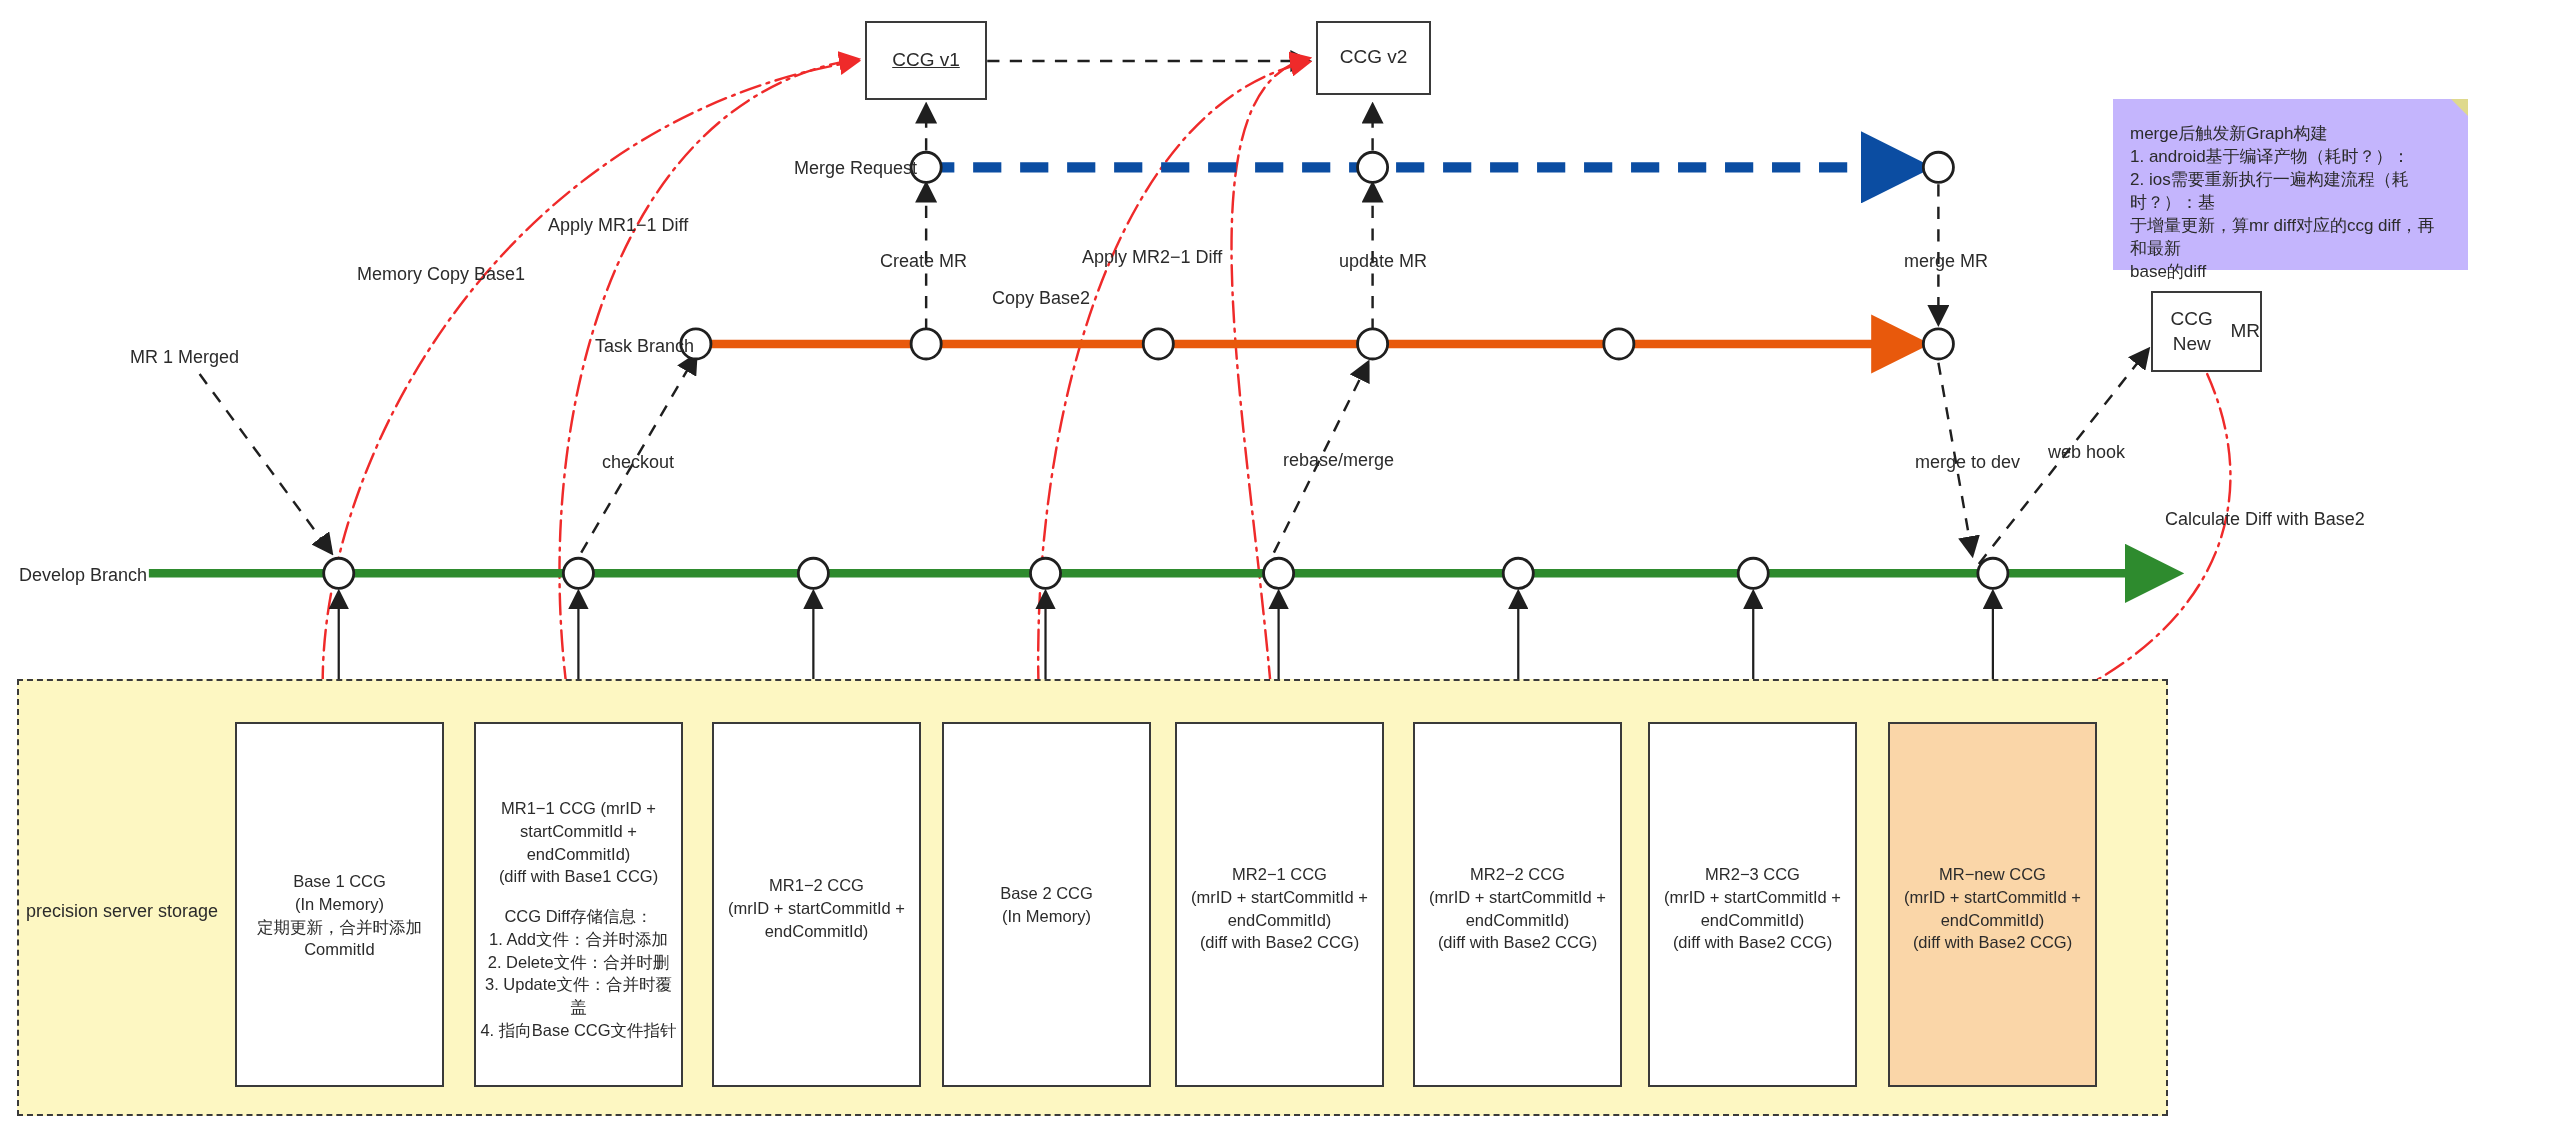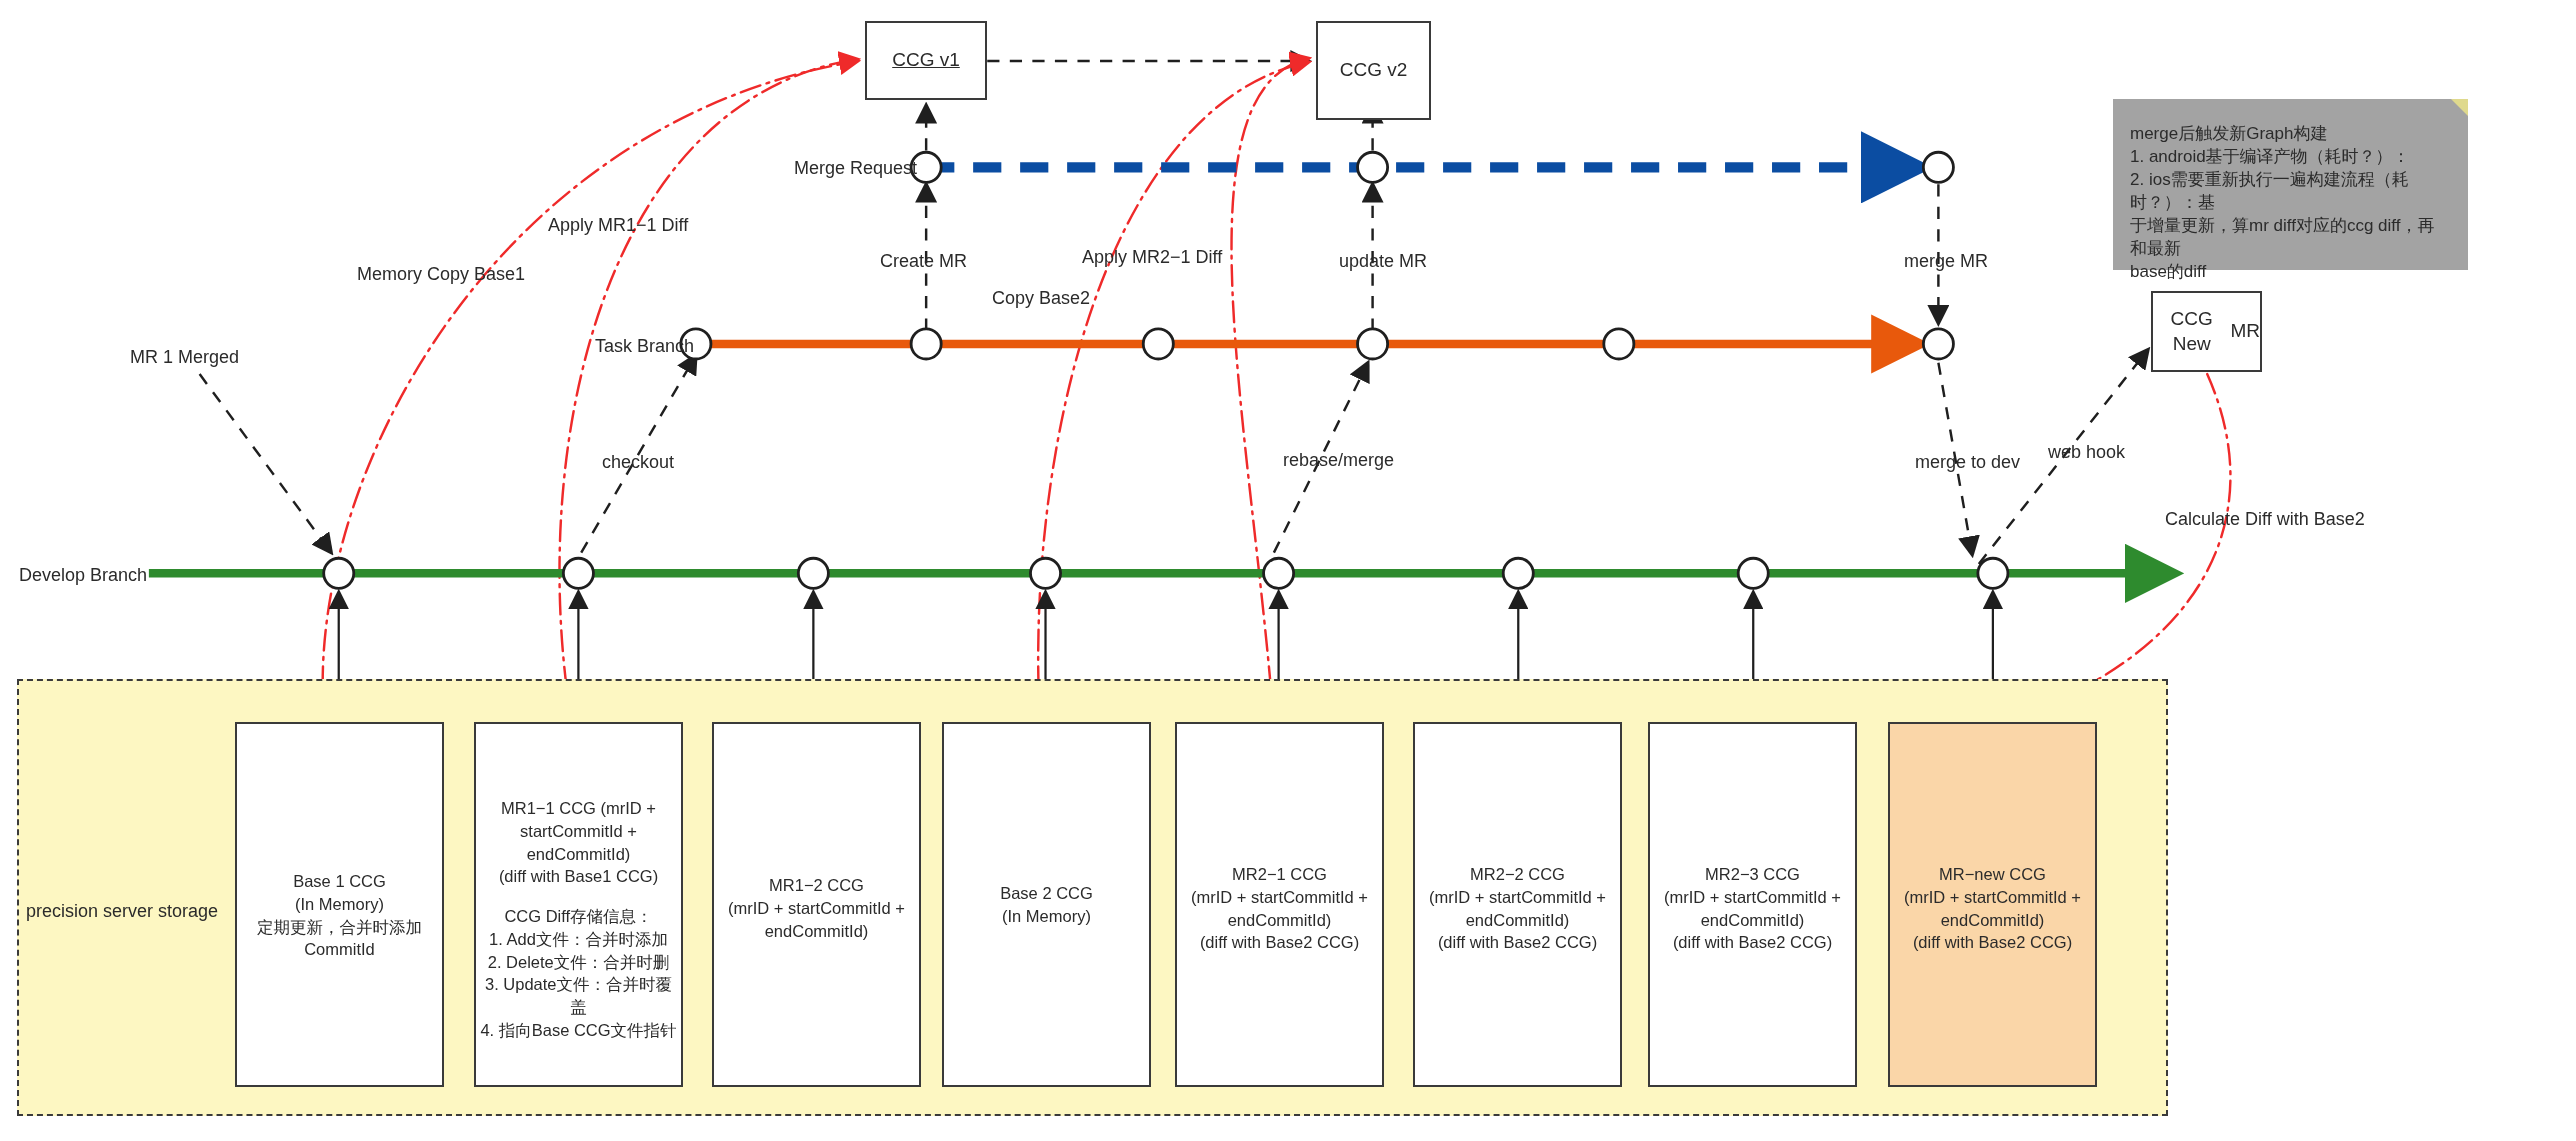--- a/index.html
+++ b/index.html
@@ -1,20 +1,20 @@
 <!DOCTYPE html>
 <html style="font-size:15px"><head>
 <meta charset="utf-8">
 <style>
   html,body{margin:0;padding:0;background:#ffffff;}
   body{font-family:"Liberation Sans","DejaVu Sans",sans-serif;}
   #stage{position:relative;width:2576px;height:1141px;background:#ffffff;overflow:hidden;}
   #svg{position:absolute;left:0;top:0;width:2576px;height:1141px;}
   .lbl{position:absolute;color:#2b2b2b;font-size:18px;line-height:1.25;white-space:nowrap;}
-  .note{position:absolute;background:#a3a3a3;color:#2b2b2b;font-size:17px;line-height:1.35;
+  .note{position:absolute;background:#c4b5fd;color:#2b2b2b;font-size:17px;line-height:1.35;
         padding:24.4px 17px 11.3px 17px;box-sizing:border-box;}
   .note .fold{position:absolute;right:0;top:0;width:0;height:0;
         border-left:17px solid transparent;border-top:17px solid #dfd98d;}
   .note p{margin:0;}
   .ccgbox{position:absolute;background:#ffffff;border:2.4px solid #3a3a3a;box-sizing:border-box;
           display:flex;align-items:center;justify-content:center;text-align:center;
           font-size:19px;color:#2b2b2b;line-height:1.3;}
   .storebox{position:absolute;background:#ffffff;border:2.4px solid #3a3a3a;box-sizing:border-box;}
   .storebox.hl{background:#fad6a8;}
   .storetxt{position:absolute;left:0;right:0;text-align:center;font-size:16.5px;
@@ -123,21 +123,21 @@
       <path d="M2120,770 L2120,630" marker-end="url(#ah-black)"></path>
     </g>
   </svg>
 
   <div class="lbl" style="left:794px;top:157px;">Merge Request</div>
   <div class="lbl" style="left:595px;top:335px;">Task Branch</div>
   <div class="lbl" style="left:19px;top:564px;">Develop Branch</div>
 
   <div class="ccgbox" style="left:865px;top:20.7px;width:122px;height:79px;text-decoration:underline;">CCG v1</div>
 
-  <div class="ccgbox" style="left:1316px;top:20.7px;width:115px;height:99px;">CCG v2</div>
+  <div class="ccgbox" style="left:1316px;top:20.7px;width:115px;height:74px;">CCG v2</div>
 
   <div class="ccgbox" style="left:2151px;top:291px;width:111px;height:81px;flex-direction:row;">
     <span>CCG New</span>
     <span>MR</span>
   </div>
 
   <div class="lbl" style="left:130px;top:346px;">MR 1 Merged</div>
 
   <div class="lbl" style="left:357px;top:263px;">Memory Copy Base1</div>
 

